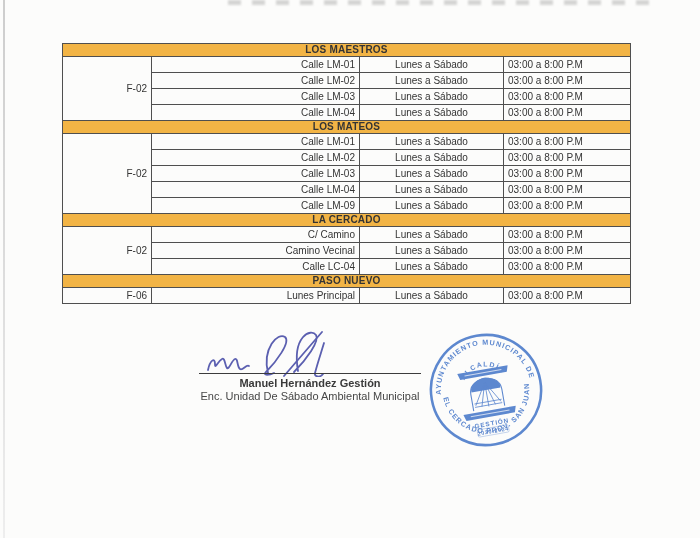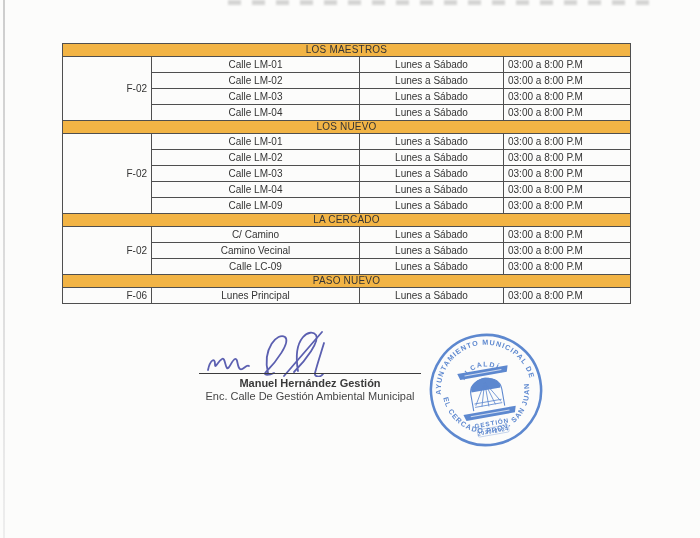--- a/index.html
+++ b/index.html
@@ -26,27 +26,27 @@
     border-collapse:collapse;table-layout:fixed;
     font-size:10px;line-height:1;
   }
   table.schedule td{
     border:1px solid var(--table-border,#4f4f4f);
     padding:0 4px;color:#343434;
     white-space:nowrap;overflow:hidden;
   }
   td.section-header{
     background:var(--header-bg,#f2b445);
-    font-weight:normal;text-align:center;height:12px;
+    font-weight:bold;text-align:center;height:12px;
     color:#3a3a3a;letter-spacing:.2px;
     border-color:#5a4a18;
     margin-top:8px;
   }
   td.zone-code-cell{font-weight:normal;text-align:right;}
-  td.street-cell{text-align:center;height:15px;}
+  td.street-cell{text-align:right;height:15px;}
   td.days-cell{text-align:center;}
   td.time-cell{text-align:left;}
   
   .sig-scribble{position:absolute;left:198px;top:330px;}
   .sig-line{position:absolute;left:199px;top:373px;width:222px;height:1px;background:#3c3c3c;}
   .sig-name{position:absolute;left:197px;top:377px;width:226px;text-align:center;
     font-weight:bold;font-size:11px;color:#3a3a3a;}
   .sig-title{position:absolute;left:155px;top:390px;width:310px;text-align:center;
     font-size:11px;color:#464646;}
   
@@ -92,21 +92,21 @@
         <td class="street-cell">Calle LM-03</td>
         <td class="days-cell">Lunes a Sábado</td>
         <td class="time-cell">03:00 a 8:00 P.M</td>
       </tr>
       <tr>
         <td class="street-cell">Calle LM-04</td>
         <td class="days-cell">Lunes a Sábado</td>
         <td class="time-cell">03:00 a 8:00 P.M</td>
       </tr>
       <tr>
-        <td colspan="4" class="section-header">LOS NUEVO</td>
+        <td colspan="4" class="section-header">LOS MATEOS</td>
       </tr>
       <tr>
         <td rowspan="5" class="zone-code-cell">F-02</td>
         <td class="street-cell">Calle LM-01</td>
         <td class="days-cell">Lunes a Sábado</td>
         <td class="time-cell">03:00 a 8:00 P.M</td>
       </tr>
       <tr>
         <td class="street-cell">Calle LM-02</td>
         <td class="days-cell">Lunes a Sábado</td>
@@ -135,21 +135,21 @@
         <td class="street-cell">C/ Camino</td>
         <td class="days-cell">Lunes a Sábado</td>
         <td class="time-cell">03:00 a 8:00 P.M</td>
       </tr>
       <tr>
         <td class="street-cell">Camino Vecinal</td>
         <td class="days-cell">Lunes a Sábado</td>
         <td class="time-cell">03:00 a 8:00 P.M</td>
       </tr>
       <tr>
-        <td class="street-cell">Calle LC-09</td>
+        <td class="street-cell">Calle LC-04</td>
         <td class="days-cell">Lunes a Sábado</td>
         <td class="time-cell">03:00 a 8:00 P.M</td>
       </tr>
       <tr>
         <td colspan="4" class="section-header">PASO NUEVO</td>
       </tr>
       <tr>
         <td rowspan="1" class="zone-code-cell">F-06</td>
         <td class="street-cell">Lunes Principal</td>
         <td class="days-cell">Lunes a Sábado</td>
@@ -162,21 +162,21 @@
   <g fill="none" stroke="#4A4FA8" stroke-width="1.8" stroke-linecap="round" opacity="0.9">
     <path d="M10,40 C12,30 17,27 17,34 C17,40 20,31 24,29 C27,27 27,36 29,38 C31,40 34,30 37,29 C40,28 39,37 42,39 C45,41 48,34 51,36"></path>
     <path d="M70,43 C64,18 80,2 87,7 C93,12 78,32 68,42 C64,46 72,45 76,43"></path>
     <path d="M100,41 C94,6 113,-2 118,5 C122,11 108,30 96,42"></path>
     <path d="M124,2 L86,46"></path>
     <path d="M126,13 C122,26 119,35 117,43 C116,47 122,48 125,44"></path>
   </g>
 </svg>
 <div class="sig-line"></div>
 <div class="sig-name">Manuel Hernández Gestión</div>
-<div class="sig-title">Enc. Calle De Gestión Ambiental Municipal</div>
+<div class="sig-title">Enc. Unidad De Sábado Ambiental Municipal</div>
 
 <svg class="stamp" viewBox="0 0 120 120">
   <defs>
     <path id="arc-top" d="M 14,60 A 46,46 0 0 1 106,60"></path>
     <path id="arc-bottom" d="M 16,60 A 44,44 0 0 0 104,60"></path>
     <path id="arc-alcaldia" d="M 36,60 A 24,24 0 0 1 84,60"></path>
   </defs>
   <circle cx="60" cy="60" r="56" class="stamp-line" stroke-width="2.6"></circle>
   <text class="arc-big" text-anchor="middle">
     <textPath href="#arc-top" startOffset="50%">AYUNTAMIENTO MUNICIPAL DE</textPath>

